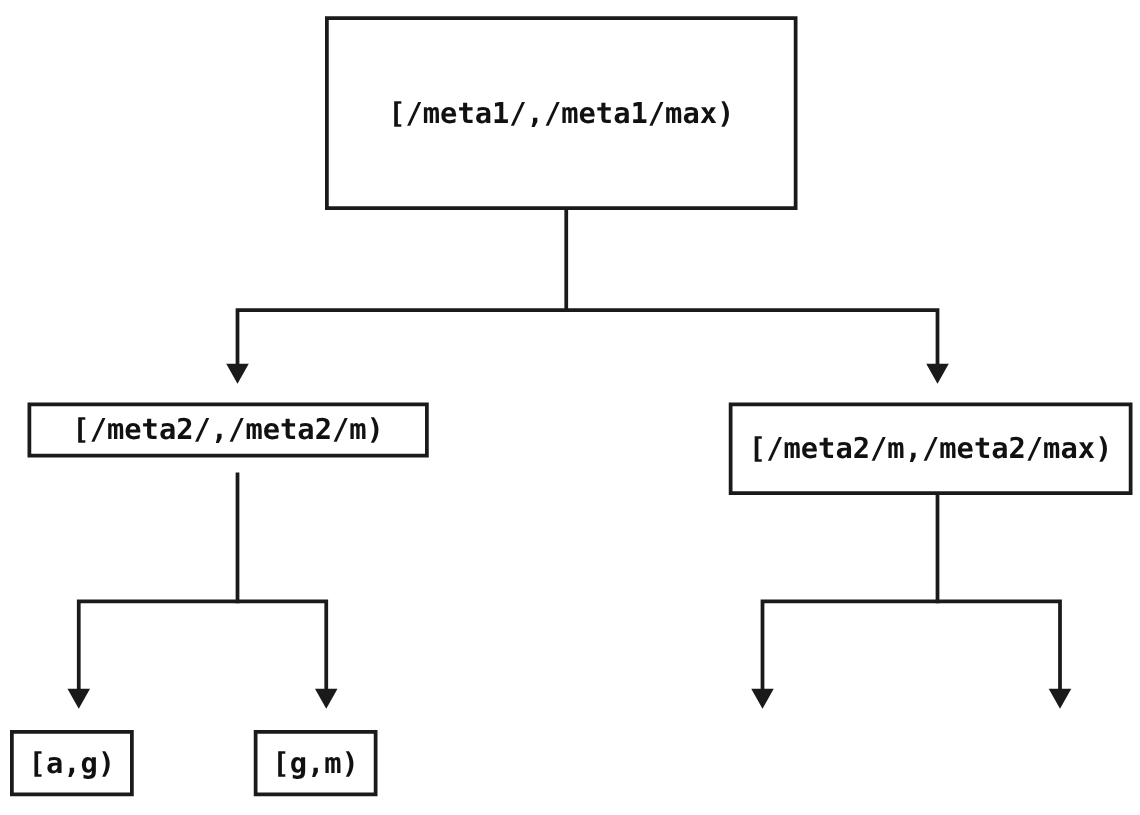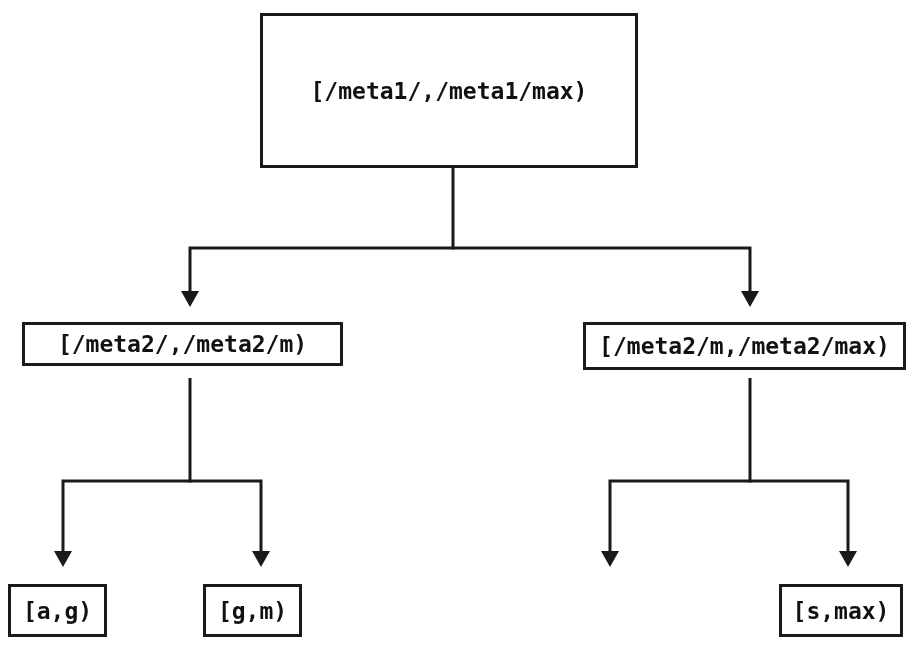--- a/index.html
+++ b/index.html
@@ -41,21 +41,21 @@
     align-items: center;
     justify-content: center;
     color: #111111;
     font-weight: 700;
     font-size: 23px;
     letter-spacing: 0;
     white-space: nowrap;
   }
   .node-root      { left: 260px; top: 13px;  width: 378px; height: 155px; text-align: center; }
   .node-mid-left  { left: 22px;  top: 322px; width: 321px; height: 44px; }
-  .node-mid-right { left: 583px; top: 322px; width: 323px; height: 48px; }
+  .node-mid-right { left: 583px; top: 322px; width: 323px; height: 74px; }
   .node-leaf-1    { left: 8px;   top: 584px; width: 99px;  height: 53px; }
   .node-leaf-2    { left: 203px; top: 584px; width: 99px;  height: 53px; }
   .node-leaf-3    { left: 554px; top: 584px; width: 99px;  height: 53px; }
   .node-leaf-4    { left: 779px; top: 584px; width: 124px; height: 53px; }
 </style>
 </head>
 <body>
 
 <div class="canvas">
 
@@ -92,17 +92,14 @@
 
   <div class="node node-leaf-1">
     <span class="node-label">[a,g)</span>
   </div>
 
   <div class="node node-leaf-2">
     <span class="node-label">[g,m)</span>
   </div>
 
 
-  <div class="node node-leaf-4">
-    <span class="node-label">[s,max)</span>
-  </div>
 
 </div>
 
 </body></html>

